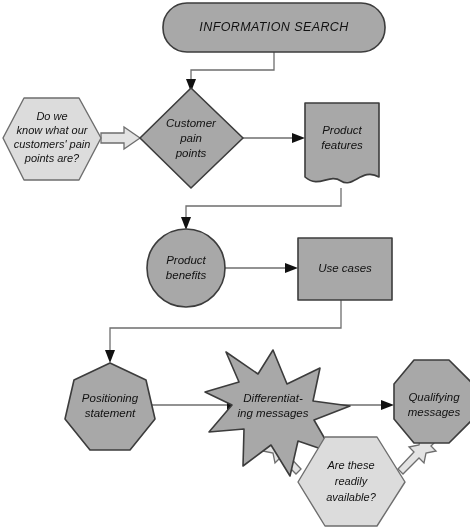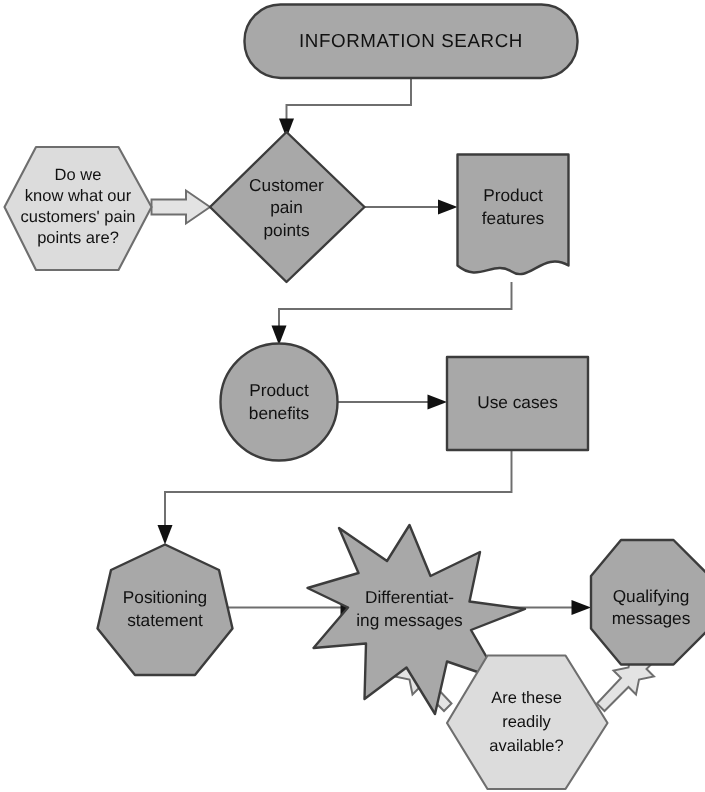--- a/index.html
+++ b/index.html
@@ -10,20 +10,21 @@
   body {
     width: 470px;
     height: 528px;
     font-family: "Liberation Sans", sans-serif;
     overflow: hidden;
   }
   #flowchart-root {
     position: relative;
     width: 430px;
     height: 528px;
+    font-style: italic;
   }
   svg#chart-svg {
     display: block;
     width: 470px;
     height: 528px;
   }
   .node-shape-dark {
     fill: #a8a8a8;
     stroke: #3c3c3c;
     stroke-width: 1.6;

